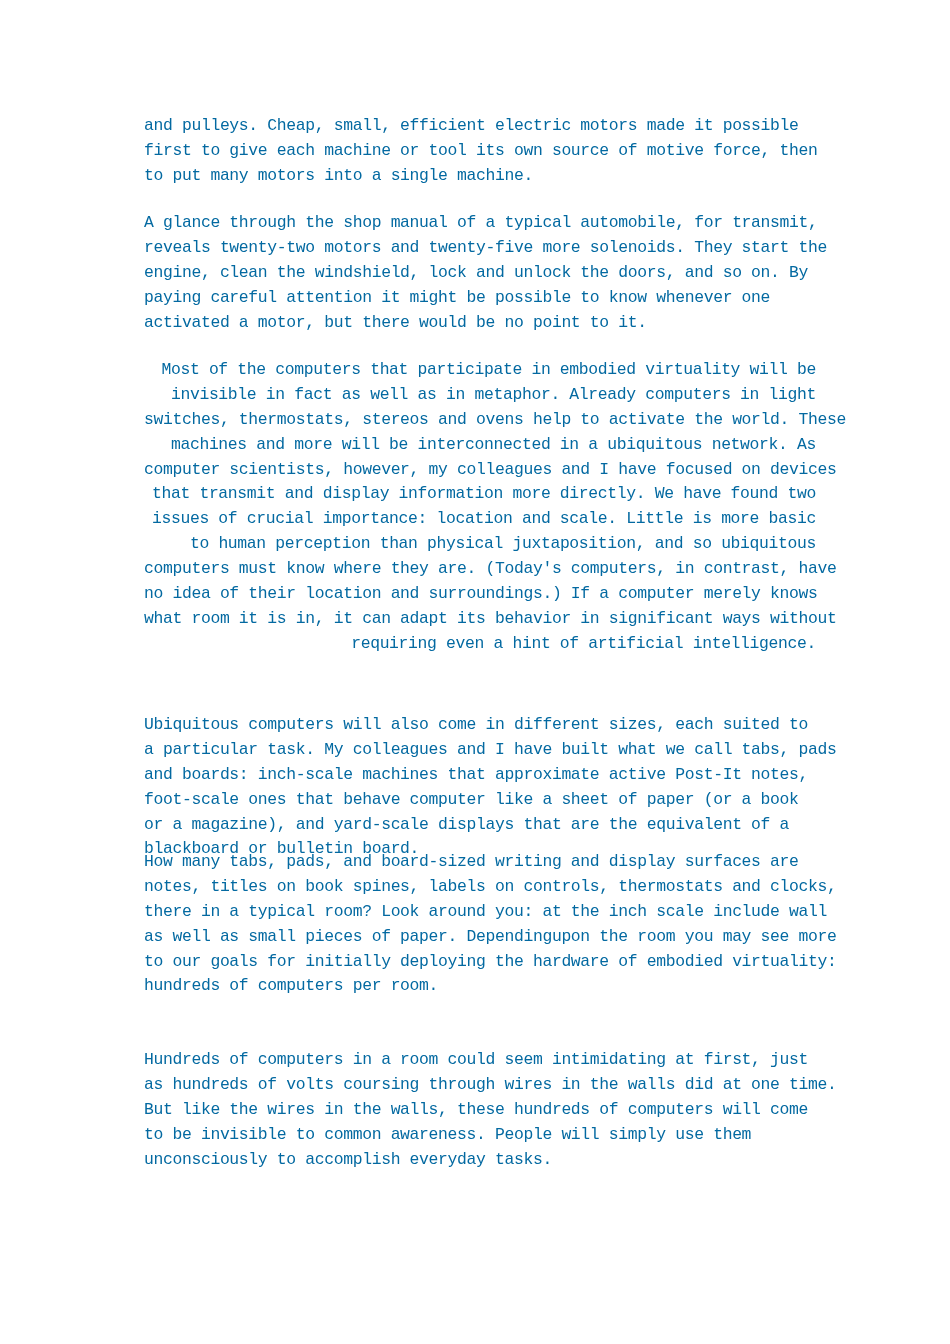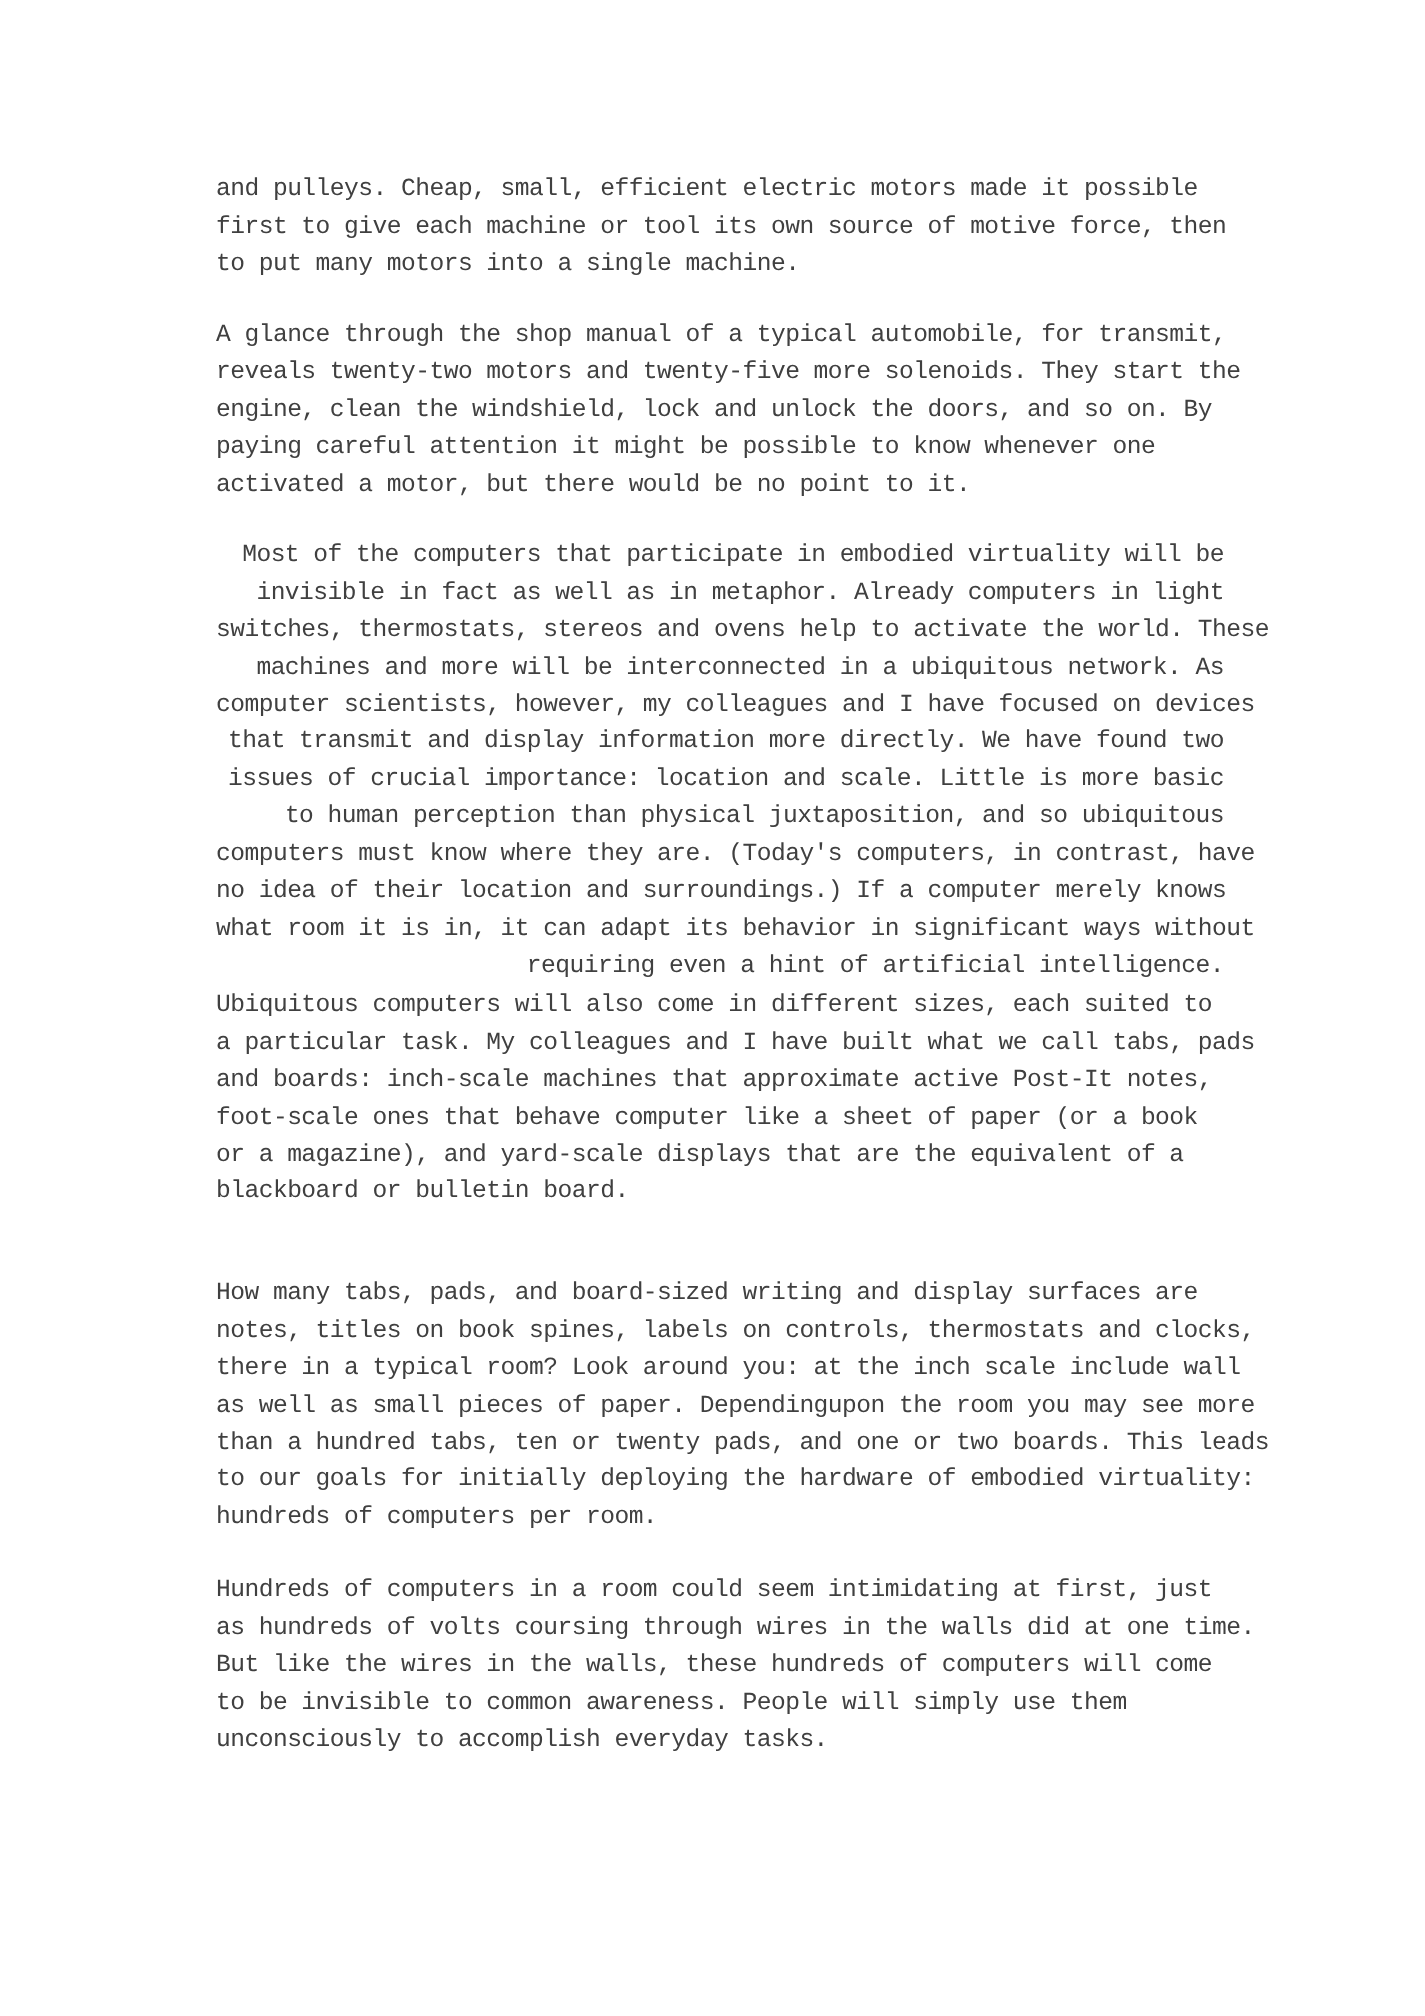--- a/index.html
+++ b/index.html
@@ -25,21 +25,21 @@
     position: absolute;
     left: 144px;
     width: 672px;
   }
   .line {
     display: block;
     height: 24.9px;
     line-height: 24.9px;
     font-family: "Liberation Mono", "DejaVu Sans Mono", monospace;
     font-size: 16.4px;
-    color: #404040;
+    color: #0369a1;
     white-space: pre;
     letter-spacing: -0.35px;
   }
 </style>
 </head>
 <body>
 
 <div class="page">
 
   <div class="para" style="top:114px;">
@@ -64,35 +64,34 @@
     <span class="line">computer scientists, however, my colleagues and I have focused on devices</span>
     <span class="line">that transmit and display information more directly. We have found two</span>
     <span class="line">issues of crucial importance: location and scale. Little is more basic</span>
     <span class="line">to human perception than physical juxtaposition, and so ubiquitous</span>
     <span class="line">computers must know where they are. (Today's computers, in contrast, have</span>
     <span class="line">no idea of their location and surroundings.) If a computer merely knows</span>
     <span class="line">what room it is in, it can adapt its behavior in significant ways without</span>
     <span class="line">requiring even a hint of artificial intelligence.</span>
   </div>
 
-  <div class="para" style="top:658px;">
+  <div class="para" style="top:713px;">
     <span class="line">Ubiquitous computers will also come in different sizes, each suited to</span>
     <span class="line">a particular task. My colleagues and I have built what we call tabs, pads</span>
     <span class="line">and boards: inch-scale machines that approximate active Post-It notes,</span>
     <span class="line">foot-scale ones that behave computer like a sheet of paper (or a book</span>
     <span class="line">or a magazine), and yard-scale displays that are the equivalent of a</span>
     <span class="line">blackboard or bulletin board.</span>
   </div>
 
   <div class="para" style="top:850px;">
     <span class="line">How many tabs, pads, and board-sized writing and display surfaces are</span>
     <span class="line">notes, titles on book spines, labels on controls, thermostats and clocks,</span>
     <span class="line">there in a typical room? Look around you: at the inch scale include wall</span>
     <span class="line">as well as small pieces of paper. Dependingupon the room you may see more</span>
-    <span class="line">than a hundred tabs, ten or twenty pads, and one or two boards. This leads</span>
     <span class="line">to our goals for initially deploying the hardware of embodied virtuality:</span>
     <span class="line">hundreds of computers per room.</span>
   </div>
 
   <div class="para" style="top:1048px;">
     <span class="line">Hundreds of computers in a room could seem intimidating at first, just</span>
     <span class="line">as hundreds of volts coursing through wires in the walls did at one time.</span>
     <span class="line">But like the wires in the walls, these hundreds of computers will come</span>
     <span class="line">to be invisible to common awareness. People will simply use them</span>
     <span class="line">unconsciously to accomplish everyday tasks.</span>

